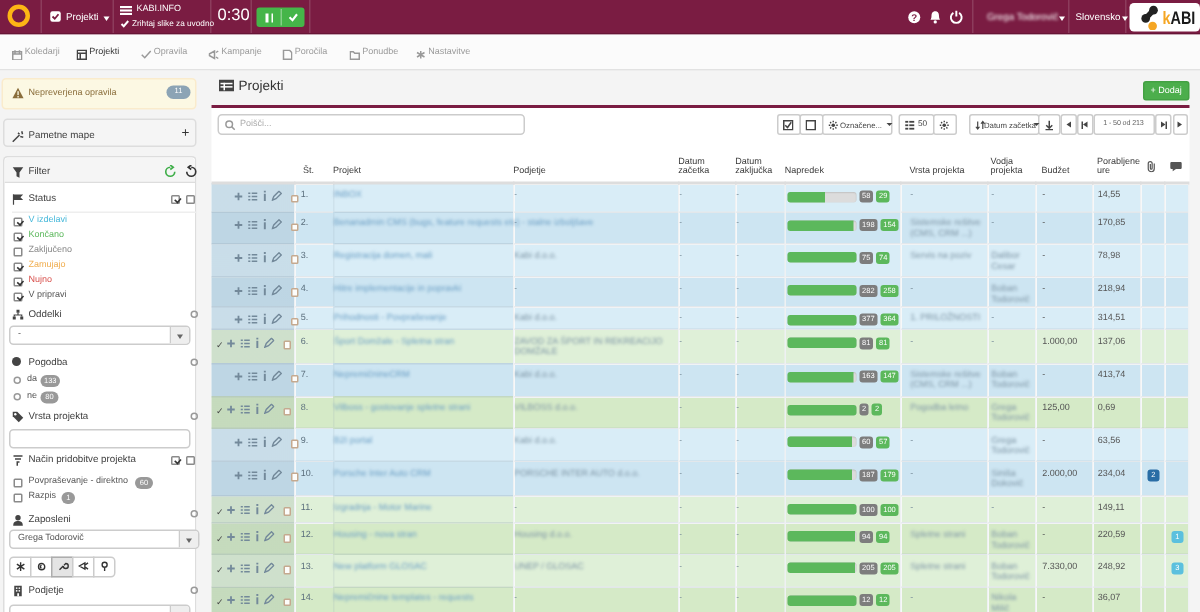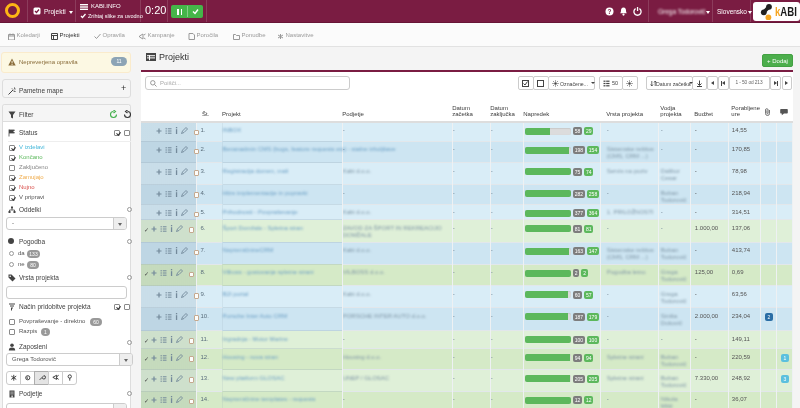--- a/index.html
+++ b/index.html
@@ -78,21 +78,21 @@
 <svg class="abs" style="left:80px;top:4px" width="8" height="6" viewBox="0 0 8 6">
       <rect x="0" y="0" width="8" height="1.4" fill="#fff"></rect>
       <rect x="0" y="2.3" width="8" height="1.4" fill="#fff"></rect>
       <rect x="0" y="4.6" width="8" height="1.4" fill="#fff"></rect>
     </svg>
 <div class="wtxt" style="left:91px;top:3px;font-size:6px;">KABI.INFO</div>
 <svg class="abs" style="left:80px;top:13px" width="6" height="6" viewBox="0 0 6 6">
       <path d="M1 3 L2.5 4.5 L5.5 1" stroke="#fff" stroke-width="1.3" fill="none"></path>
     </svg>
 <div class="wtxt" style="left:88px;top:12.5px;font-size:5.5px;">Zrihtaj slike za uvodno</div>
-<div class="abs" style="left:145px;top:4px;color:#fff;font-size:11px;">0:20</div>
+<div class="abs" style="left:145px;top:4px;color:#fff;font-size:11px;">0:30</div>
 <div class="abs" style="left:171px;top:5px;width:32px;height:13px;background:#45b549;border-radius:2px;"></div>
 <div class="abs" style="left:187px;top:6px;width:1px;height:11px;background:rgba(255,255,255,0.35);"></div>
 <div class="abs" style="left:177px;top:8.5px;width:1.8px;height:6px;background:#fff;"></div>
 <div class="abs" style="left:180.5px;top:8.5px;width:1.8px;height:6px;background:#fff;"></div>
 <svg class="abs" style="left:192px;top:8px" width="7" height="7" viewBox="0 0 7 7">
       <path d="M1 3.5 L3 5.5 L6 1.5" stroke="#fff" stroke-width="1.4" fill="none"></path>
     </svg>
 <svg class="abs" style="left:605px;top:7px" width="9" height="9" viewBox="0 0 9 9">
       <circle cx="4.5" cy="4.5" r="4" fill="#fff"></circle>
       <text x="4.5" y="6.8" font-size="6.5" font-weight="bold" fill="#7a1c42" text-anchor="middle" font-family="Liberation Sans">?</text>

